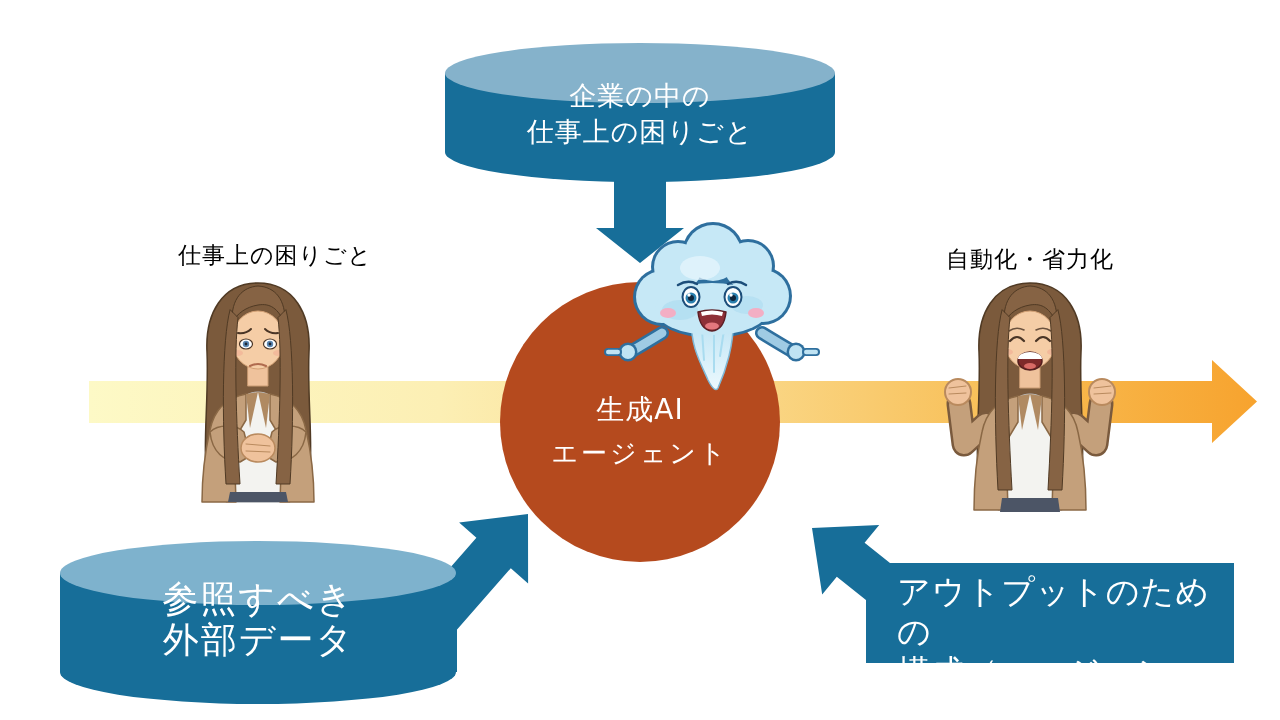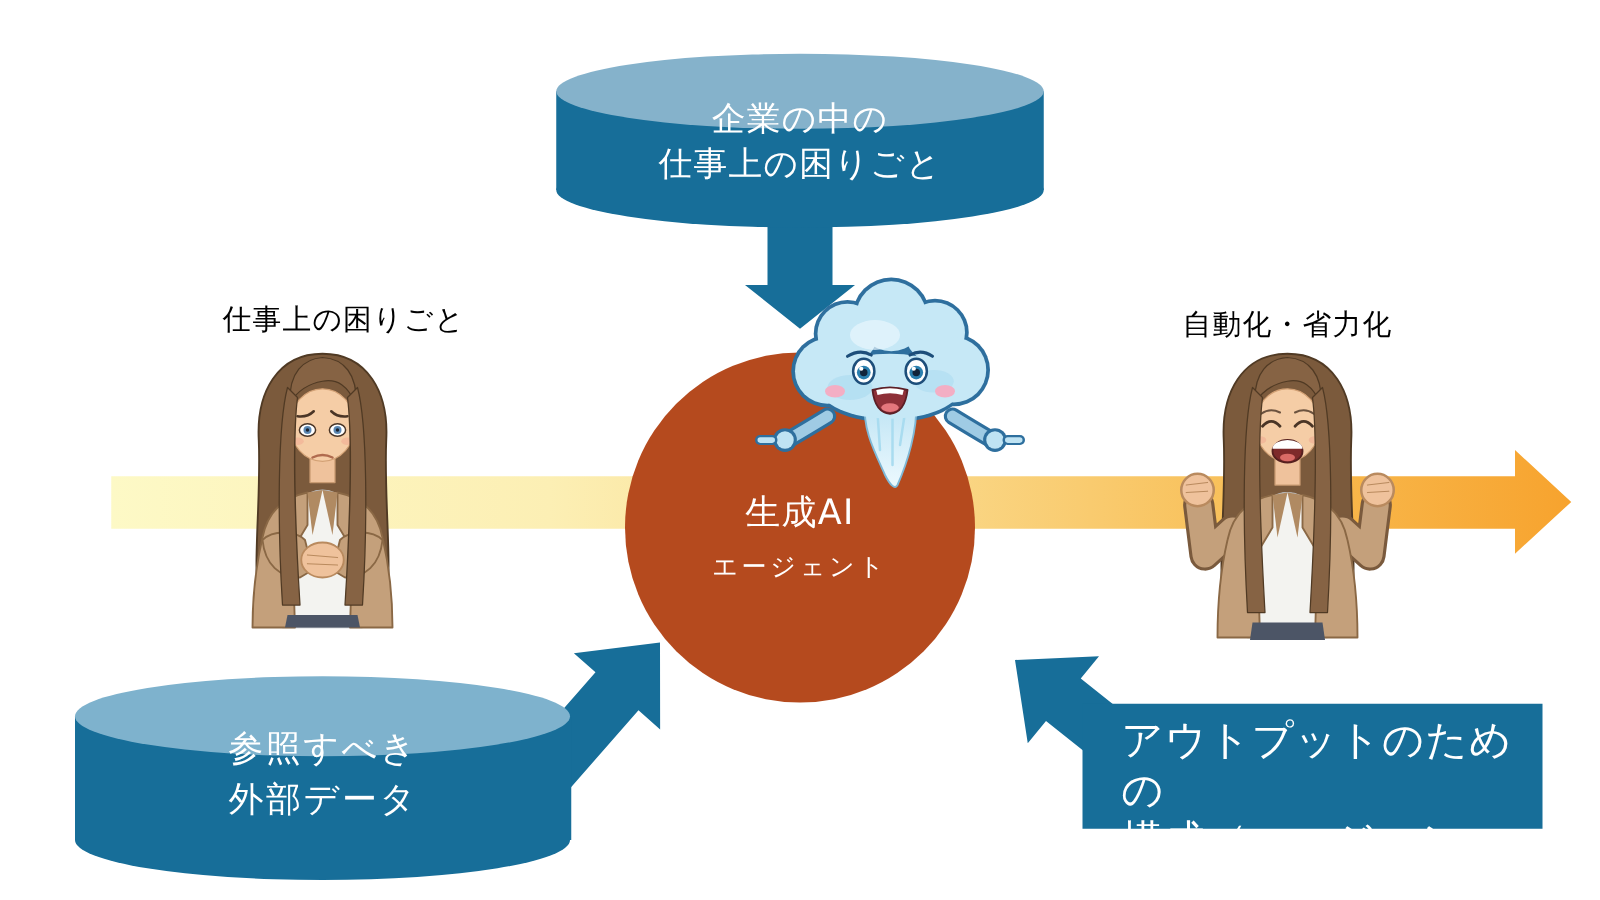--- a/index.html
+++ b/index.html
@@ -7,25 +7,25 @@
     width:1280px;height:720px;overflow:hidden;background:#ffffff;
     font-family:"DejaVu Sans","Liberation Sans",sans-serif;
     position:relative;
   }
   .stage{position:absolute;inset:0;width:1280px;height:720px;}
   svg.diagram{position:absolute;left:0;top:0;}
   .txt{position:absolute;color:#ffffff;text-align:center;z-index:5;}
   .txt .line{display:block;}
   .label-dark{position:absolute;color:#000000;text-align:center;z-index:5;font-size:23px;letter-spacing:1px;}
   .cyl-top-text{left:445px;top:78px;width:390px;font-size:27px;line-height:36px;letter-spacing:1px;}
-  .cyl-bl-text{left:60px;top:578px;width:397px;font-size:28px;line-height:41px;letter-spacing:2px;}
+  .cyl-bl-text{left:60px;top:578px;width:397px;font-size:36px;line-height:41px;letter-spacing:2px;}
   .rect-br-text{left:897px;top:572px;width:330px;font-size:33px;line-height:40px;text-align:left;letter-spacing:1px;}
   .agent-text{left:500px;top:386px;width:280px;}
   .agent-title{font-size:28px;line-height:48px;letter-spacing:1px;}
-  .agent-sub{font-size:20px;line-height:30px;margin-top:4px;letter-spacing:3px;}
+  .agent-sub{font-size:26px;line-height:30px;margin-top:4px;letter-spacing:3px;}
   .left-label{left:140px;top:240px;width:270px;}
   .right-label{left:895px;top:244px;width:270px;font-family:Liberation Serif, serif;}
 </style>
 </head>
 <body>
 
 <div class="stage">
 
 <svg class="diagram" width="1280" height="720" viewBox="0 0 1280 720">
   <defs>

